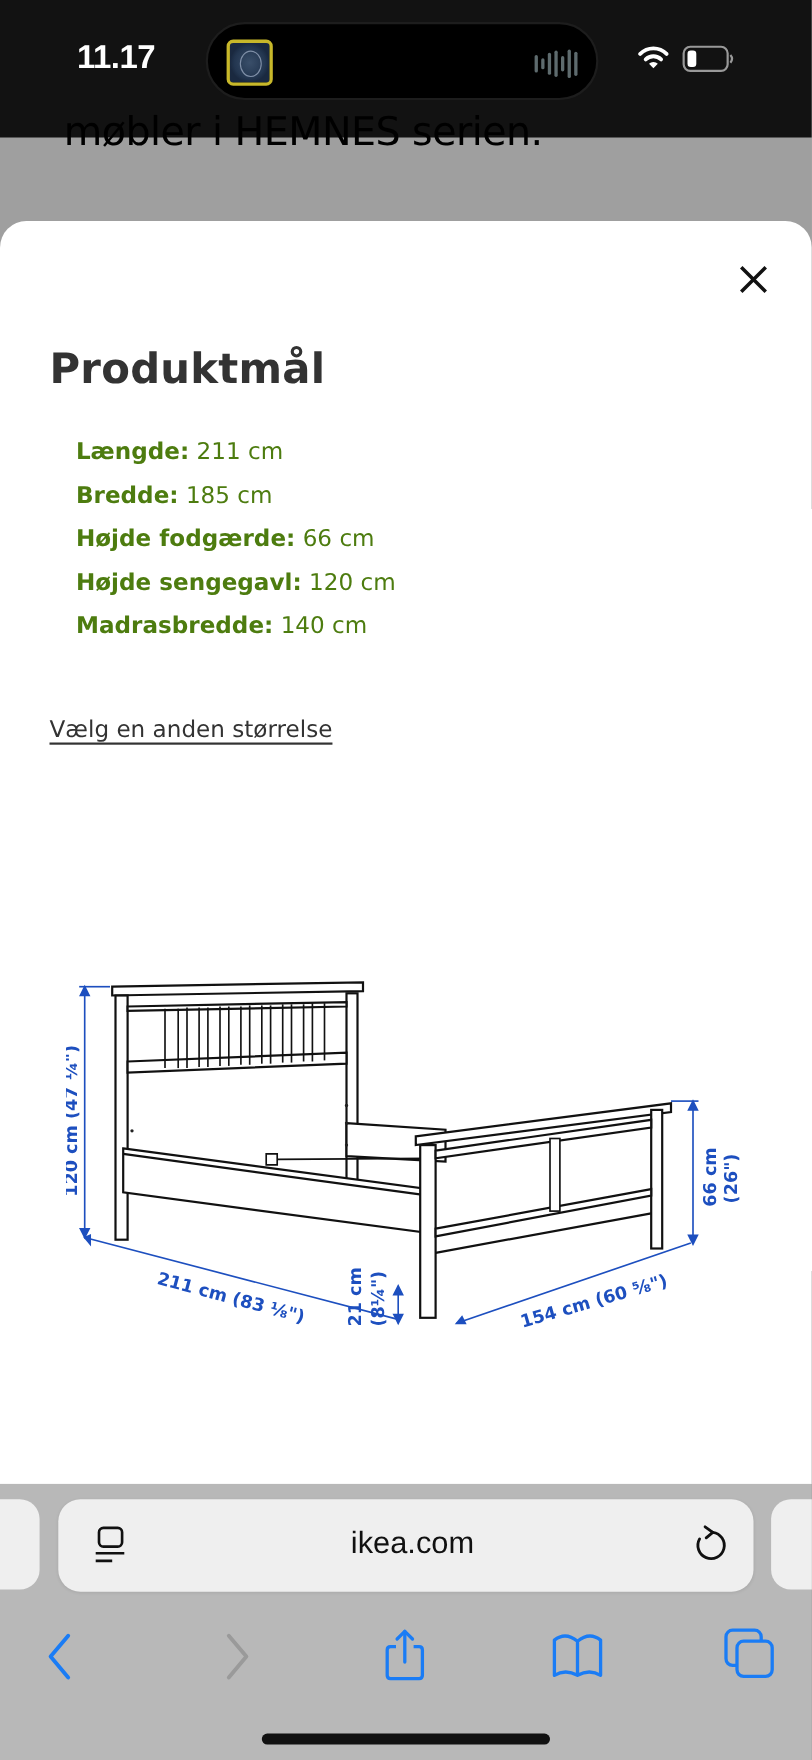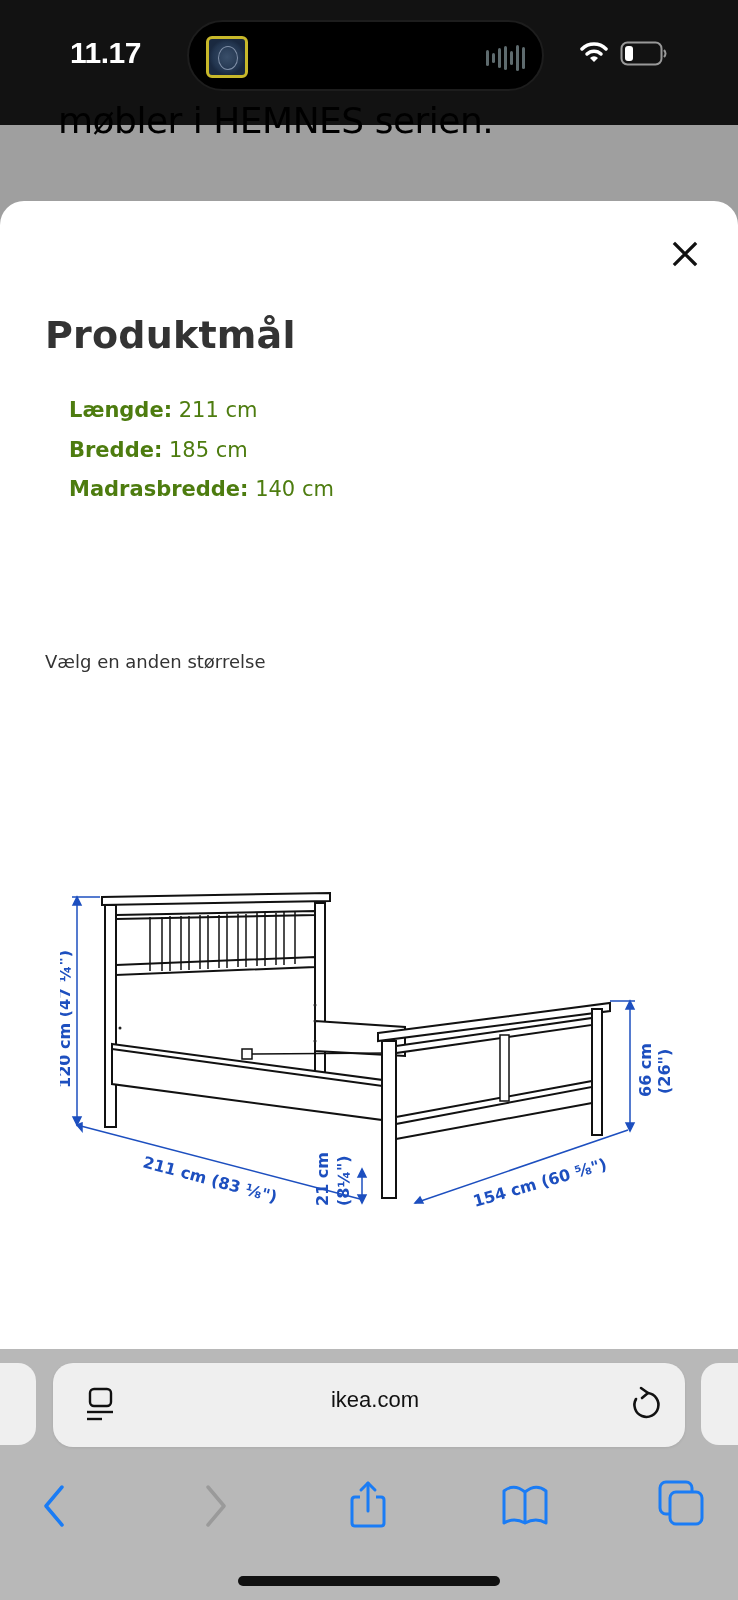--- a/index.html
+++ b/index.html
@@ -17,28 +17,28 @@
   .battery-icon { position: absolute; left: 620px; top: 41px; width: 48px; height: 25px; }
 
   .bg-text { position: absolute; left: 38px; top: 100px; font-size: 36px; color: #000000; font-family: "DejaVu Sans", sans-serif; letter-spacing: -0.5px; margin-left: 20px; }
 
   .modal { position: absolute; left: 0; top: 201px; width: 738px; height: 1148px; background: #fff; border-radius: 24px 24px 0 0; }
   .close-button { position: absolute; right: 36px; top: 36px; width: 34px; height: 34px; cursor: pointer; }
   .modal-title { position: absolute; left: 45px; top: 112px; font-size: 38px; font-weight: bold; color: #333; letter-spacing: 0.2px; }
   .dims { position: absolute; left: 45px; top: 190px; font-size: 21px; color: #4d7c0f; margin-left: 24px; }
   .dim-row { height: 39.5px; line-height: 39.5px; white-space: nowrap; }
   .dim-label { font-weight: bold; }
-  .size-link { position: absolute; left: 45px; top: 450px; font-size: 18px; color: #333; text-underline-offset: 5px; cursor: pointer; }
+  .size-link { position: absolute; left: 45px; top: 450px; font-size: 21px; color: #333; text-decoration: underline; text-underline-offset: 5px; cursor: pointer; }
   .diagram { position: absolute; left: 60px; top: 680px; width: 640px; height: 440px; }
 
   .browser-bar { position: absolute; left: 0; top: 1349px; width: 738px; height: 251px; background: #b8b8b8; }
   .addr-side-left { position: absolute; left: -20px; top: 14px; width: 56px; height: 82px; background: #efefef; border-radius: 18px; }
   .addr-side-right { position: absolute; left: 701px; top: 14px; width: 60px; height: 82px; background: #efefef; border-radius: 18px; }
   .address-bar { position: absolute; left: 53px; top: 14px; width: 632px; height: 84px; background: #efefef; border-radius: 20px; box-shadow: 0 1px 3px rgba(0,0,0,0.08); }
-  .address-text { position: absolute; left: 12px; right: 0; top: 24px; text-align: center; font-family: "Liberation Sans", sans-serif; font-size: 22px; color: #111; }
+  .address-text { position: absolute; left: 12px; right: 0; top: 24px; text-align: center; font-family: "Liberation Sans", sans-serif; font-size: 28px; color: #111; }
   .reader-icon { position: absolute; left: 32px; top: 24px; width: 30px; height: 36px; }
   .reload-icon { position: absolute; right: 24px; top: 22px; width: 34px; height: 38px; }
   .toolbar { position: absolute; left: 0; top: 130px; width: 738px; height: 60px; }
   .tb-btn { position: absolute; top: 0; width: 50px; height: 50px; cursor: pointer; }
   .home-indicator { position: absolute; left: 238px; top: 1576px; width: 262px; height: 10px; background: #111; border-radius: 6px; }
 </style>
 </head>
 <body>
 
 <div class="status-bar">
@@ -72,20 +72,22 @@
 <div class="modal">
   <svg class="close-button" viewBox="0 0 34 34">
     <path d="M7 7 L27 27 M27 7 L7 27" stroke="#111" stroke-width="3.2" stroke-linecap="square"></path>
   </svg>
 
   <div class="modal-title">Produktmål</div>
 
   <div class="dims">
     <div class="dim-row"><span class="dim-label">Længde:</span><span> 211 cm</span></div>
     <div class="dim-row"><span class="dim-label">Bredde:</span><span> 185 cm</span></div>
+    <div class="dim-row"><span class="dim-label">Højde fodgærde:</span><span> 66 cm</span></div>
+    <div class="dim-row"><span class="dim-label">Højde sengegavl:</span><span> 120 cm</span></div>
     <div class="dim-row"><span class="dim-label">Madrasbredde:</span><span> 140 cm</span></div>
   </div>
 
   <a class="size-link">Vælg en anden størrelse</a>
 
   <svg class="diagram" viewBox="0 0 640 440">
     <g stroke="#111" stroke-width="2" fill="#fff">
 
       <path d="M42 16 L270 12 L270 20 L42 24 Z"></path>
       <rect x="45" y="24" width="11" height="222"></rect>

